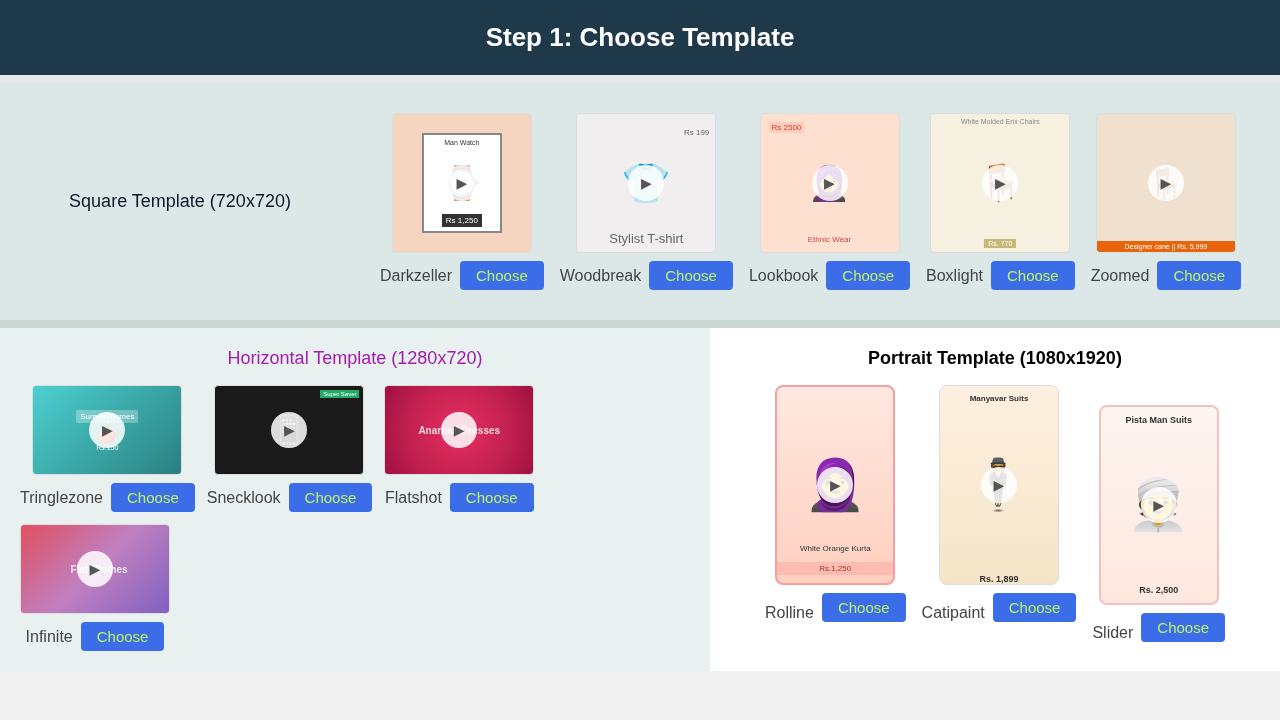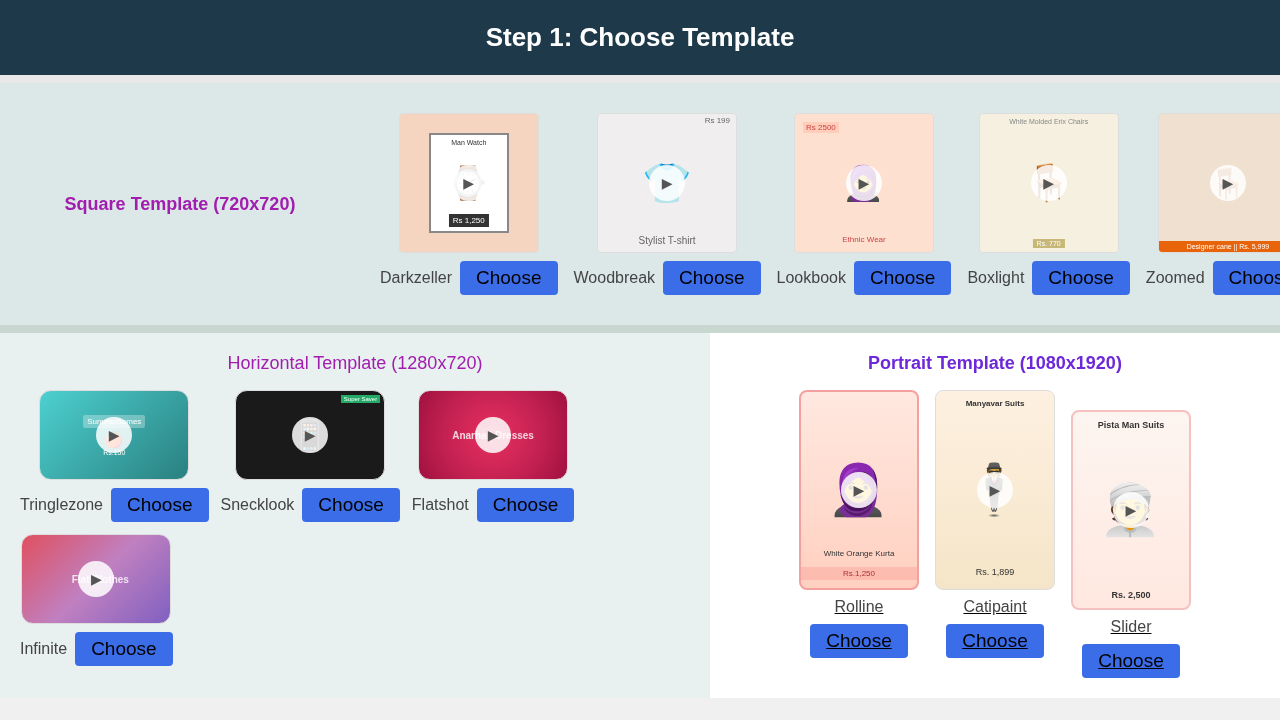--- a/index.html
+++ b/index.html
@@ -29,22 +29,22 @@
       padding: 20px 0;
       min-height: 180px;
     }
 
     .section-label {
       width: 360px;
       display: flex;
       align-items: center;
       justify-content: center;
       font-size: 18px;
-      font-weight: 700;
-      color: #a21caf;
+      font-weight: 400;
+      color: #0f172a;
       padding: 20px;
       flex-shrink: 0;
     }
 
     .templates-row {
       display: flex;
       flex-direction: row;
       gap: 16px;
       padding: 10px 20px;
       align-items: flex-end;
@@ -76,21 +76,21 @@
       overflow: hidden;
       position: relative;
       cursor: pointer;
       border: 2px solid #f5c6c6;
       background: #f9f9f9;
     }
 
     .template-thumb-horizontal {
       width: 150px;
       height: 90px;
-      border-radius: 12px;
+      border-radius: 4px;
       overflow: hidden;
       position: relative;
       cursor: pointer;
       border: 1px solid #ddd;
     }
 
     .play-btn {
       position: absolute;
       top: 50%;
       left: 50%;
@@ -108,25 +108,25 @@
     }
 
     .template-name {
       font-size: 16px;
       color: #444;
       text-align: center;
     }
 
     .choose-btn {
       background: #3b6de8;
-      color: #000000;
+      color: #bef264;
       border: none;
       border-radius: 4px;
       padding: 6px 16px;
-      font-size: 19px;
+      font-size: 15px;
       cursor: pointer;
       font-weight: 500;
     }
 
     .template-label-row {
       display: flex;
       flex-direction: row;
       align-items: center;
       gap: 8px;
     }
@@ -175,29 +175,29 @@
     .thumb-woodbreak {
       background: #f0eeee;
       display: flex;
       align-items: center;
       justify-content: center;
       border: 1px solid #ddd;
     }
     .shirt-icon { font-size: 40px; color: #aac4d4; }
     .rs-badge {
       position: absolute;
-      top: 2px;
+      top: 14px;
       right: 6px;
       font-size: 8px;
       color: #666;
     }
     .stylist-badge {
       position: absolute;
       bottom: 6px;
-      font-size: 10px;
+      font-size: 13px;
       color: #666;
     }
 
     
     .thumb-lookbook {
       background: #fde0d0;
       display: flex;
       align-items: center;
       justify-content: center;
     }
@@ -351,21 +351,21 @@
     .portrait-section {
       background: white;
       flex: 1;
       padding: 20px;
     }
 
     .portrait-section .section-title {
       text-align: center;
       font-size: 18px;
       font-weight: 600;
-      color: #6d28d9;
+      color: #000000;
       margin-bottom: 16px;
     }
 
     .portrait-thumbs-row {
       display: flex;
       flex-direction: row;
       gap: 16px;
       justify-content: center;
     }
 
@@ -405,24 +405,24 @@
     .catipaint-title {
       position: absolute;
       top: 8px;
       font-size: 8px;
       color: #333;
       font-weight: bold;
       text-align: center;
     }
     .catipaint-price {
       position: absolute;
-      bottom: 12px;
+      bottom: 0;
       font-size: 9px;
       color: #333;
-      font-weight: normal;
+      font-weight: bold;
     }
 
     .thumb-slider {
       background: linear-gradient(180deg, #fdf5f0 0%, #ffe8e0 100%);
       display: flex;
       align-items: center;
       justify-content: center;
       border: 2px solid #f5c0c0;
       margin-top: 20px;
     }
@@ -436,24 +436,23 @@
 
     .portrait-item-row {
       display: flex;
       flex-direction: column;
       align-items: center;
       gap: 8px;
     }
 
     .portrait-name-row {
       display: flex;
-      flex-direction: column;
-      align-items: center;
+      flex-direction: row;
+      align-items: flex-end;
       gap: 8px;
-      text-decoration: underline;
     }
 
     
     .person-icon { font-size: 50px; }
     .man-icon { font-size: 50px; }
   </style>
 </head>
 <body>
 
 <div class="header">

